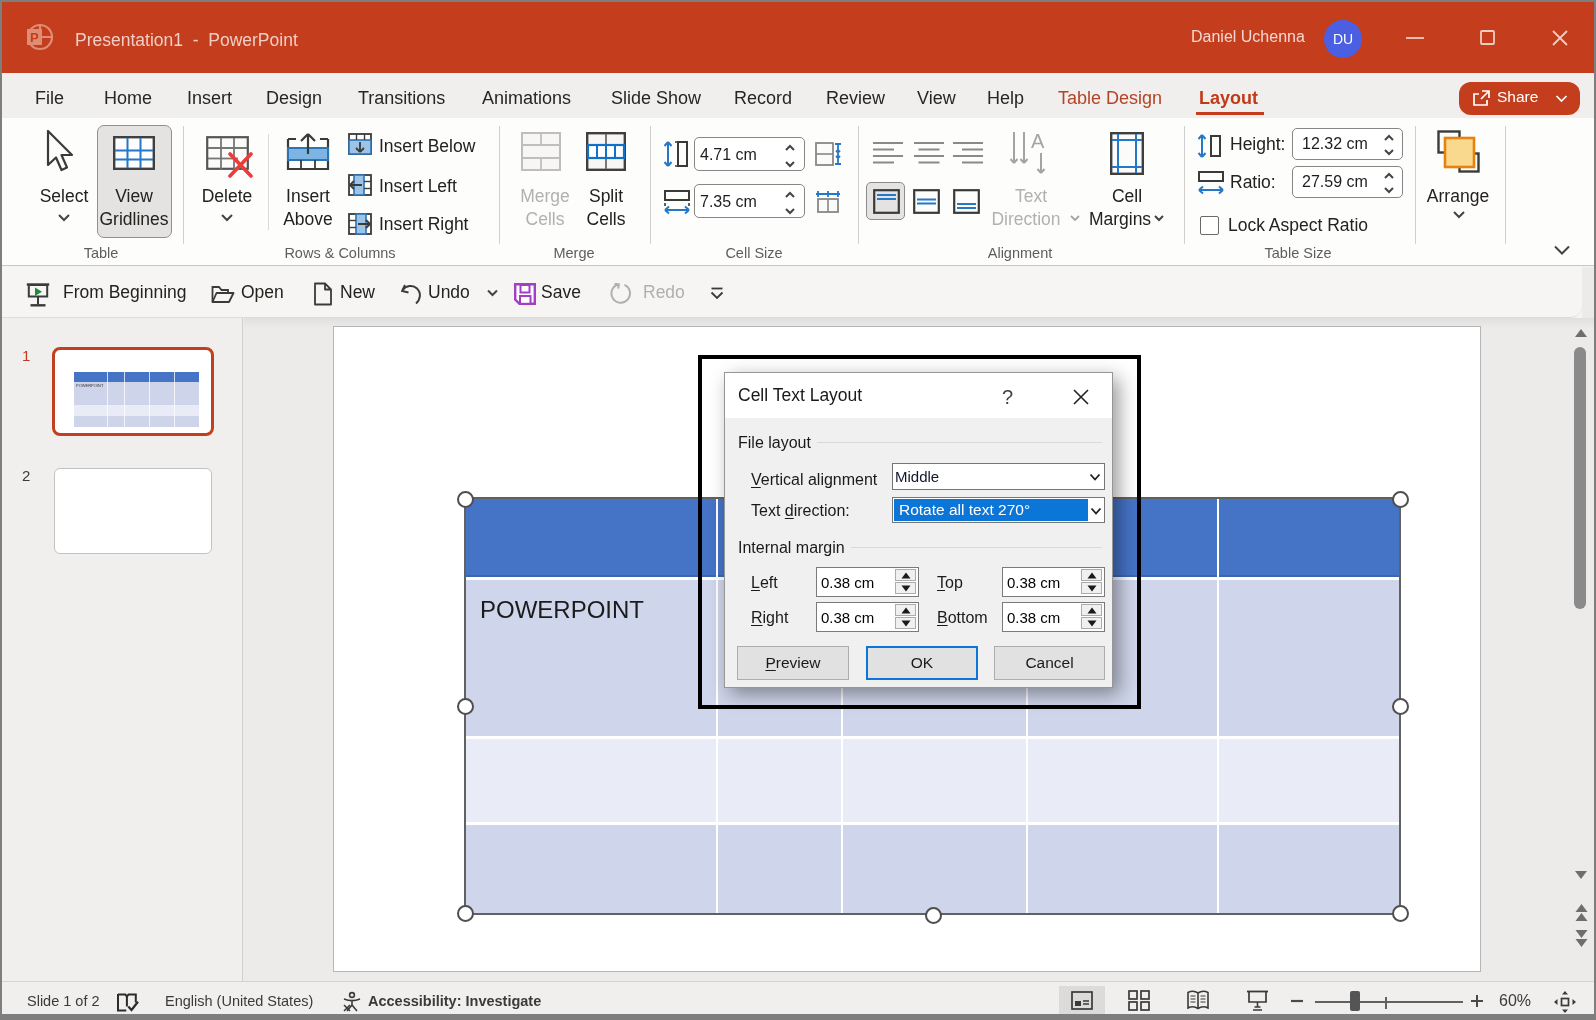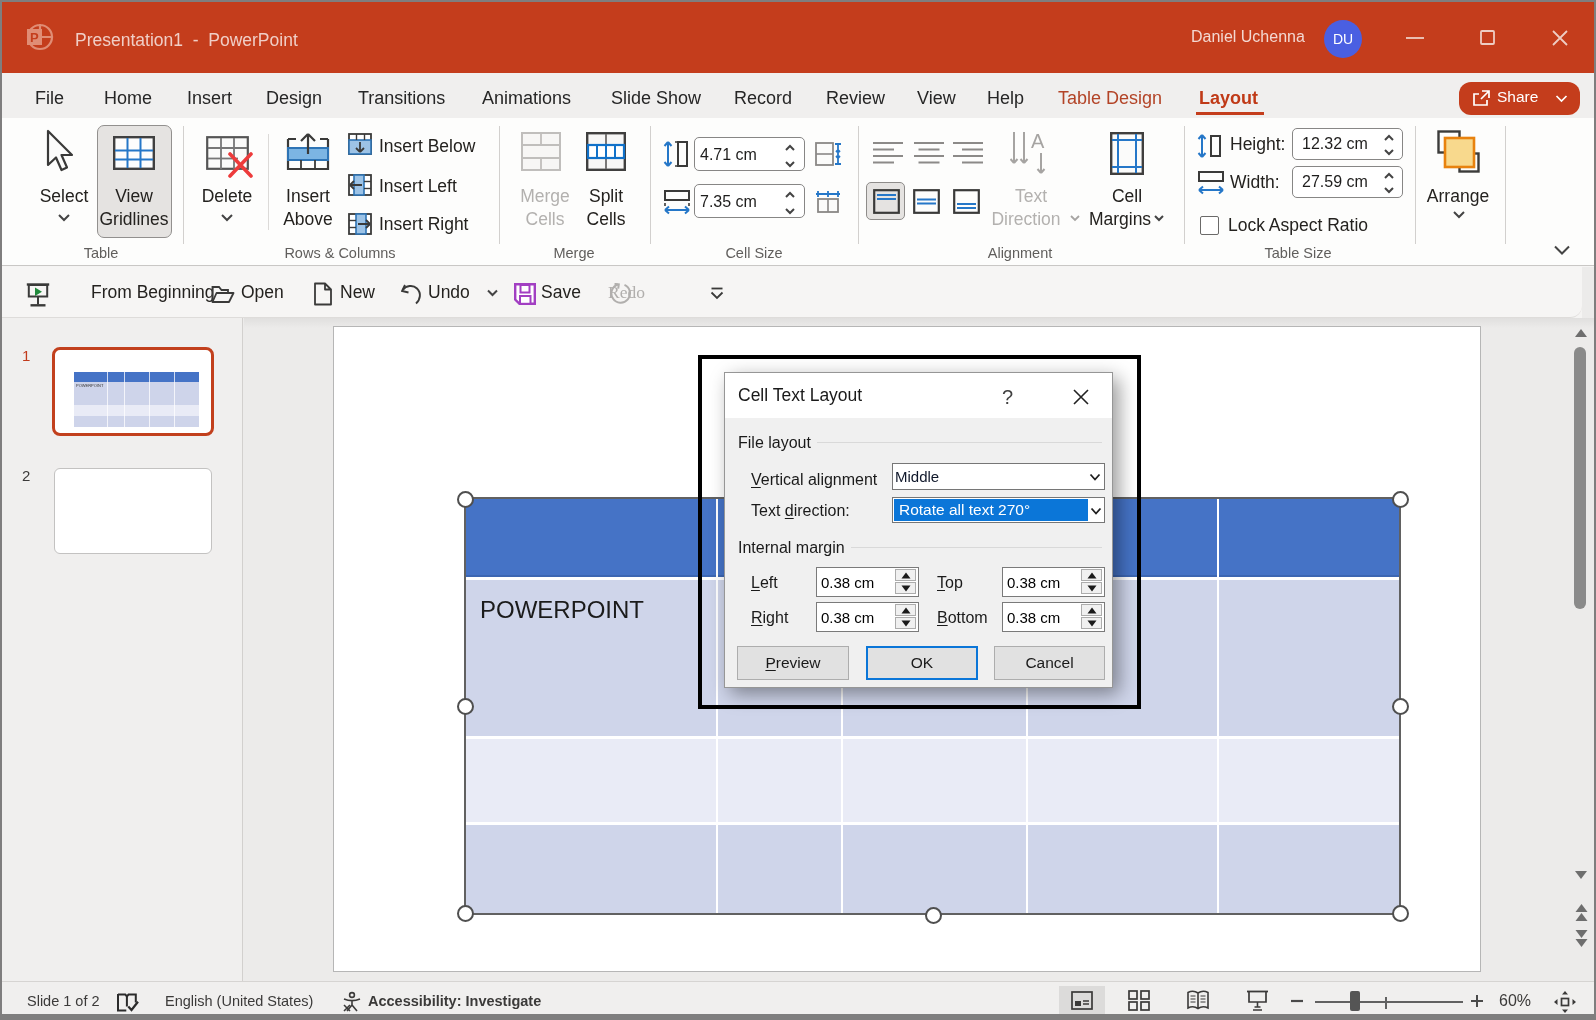--- a/index.html
+++ b/index.html
@@ -293,21 +293,21 @@
     <svg class="abs" style="left:1383px; top:16px;" width="12" height="8" viewBox="0 0 12 8">
         <path class="chev" d="M2 6 L6 2 L10 6"></path>
       </svg>
     <svg class="abs" style="left:1383px; top:30px;" width="12" height="8" viewBox="0 0 12 8">
         <path class="chev" d="M2 2 L6 6 L10 2"></path>
       </svg>
     <svg class="abs" style="left:1197px; top:52px;" width="28" height="26" viewBox="0 0 28 26">
       <rect x="2" y="2" width="24" height="9" fill="none" stroke="#3a3a39" stroke-width="2"></rect>
       <path d="M2 20 L26 20 M2 20 L6 16.5 M2 20 L6 23.5 M26 20 L22 16.5 M26 20 L22 23.5" fill="none" stroke="#2577c8" stroke-width="2"></path>
     </svg>
-    <div class="qat-label" style="left:1230px; top:54px; position:absolute;">Width:</div>
+    <div class="qat-label" style="left:1230px; top:54px; position:absolute;">Ratio:</div>
     <div class="abs" style="left:1292px; top:48px; width:111px; height:32px; background:#fff; border:1px solid #878685; border-radius:5px;"></div>
     <div class="abs" style="left:1302px; top:55px; font-size:16px; color:#1e1d1c;">27.59 cm</div>
     <svg class="abs" style="left:1383px; top:54px;" width="12" height="8" viewBox="0 0 12 8">
         <path class="chev" d="M2 6 L6 2 L10 6"></path>
       </svg>
     <svg class="abs" style="left:1383px; top:68px;" width="12" height="8" viewBox="0 0 12 8">
         <path class="chev" d="M2 2 L6 6 L10 2"></path>
       </svg>
     <div class="abs" style="left:1200px; top:98px; width:19px; height:19px; background:#fff; border:1.5px solid #6b6a69; border-radius:2px;"></div>
     <div class="qat-label" style="left:1228px; top:97px; position:absolute;">Lock Aspect Ratio</div>
@@ -328,21 +328,21 @@
   </div>
   <div id="qat-right"></div>
   <div id="qat">
     <svg class="abs" style="left:26px; top:16px;" width="24" height="25" viewBox="0 0 24 25">
       <path d="M0.8 1.5 L23.2 1.5" stroke="#3a3a39" stroke-width="2.4"></path>
       <rect x="2.8" y="2" width="18.4" height="11.5" fill="none" stroke="#3a3a39" stroke-width="2"></rect>
       <path d="M9 4.5 L16 8.7 L9 12.9 Z" fill="#218a3c"></path>
       <path d="M12 13.5 L12 21.5" stroke="#3a3a39" stroke-width="2"></path>
       <path d="M4.5 22.3 L19.5 22.3" stroke="#3a3a39" stroke-width="2.4"></path>
     </svg>
-    <div class="qat-label" style="left:63px;margin-left:28px;">From Beginning</div>
+    <div class="qat-label" style="left:63px;">From Beginning</div>
     <svg class="abs" style="left:211px; top:18px;" width="24" height="19" viewBox="0 0 24 19">
       <path d="M1.5 17 L1.5 2 L8 2 L10.5 5 L17 5 L17 8" fill="none" stroke="#3a3a39" stroke-width="1.8"></path>
       <path d="M1.5 17 L5.5 8 L22.5 8 L18 17 Z" fill="none" stroke="#3a3a39" stroke-width="1.8" stroke-linejoin="round"></path>
     </svg>
     <div class="qat-label" style="left:241px;">Open</div>
     <svg class="abs" style="left:313px; top:15px;" width="20" height="24" viewBox="0 0 20 24">
       <path d="M2 22.5 L2 1.5 L12 1.5 L18 7.5 L18 22.5 Z M12 1.5 L12 7.5 L18 7.5" fill="none" stroke="#3a3a39" stroke-width="1.8" stroke-linejoin="round"></path>
     </svg>
     <div class="qat-label" style="left:340px;">New</div>
     <svg class="abs" style="left:401px; top:17px;" width="22" height="21" viewBox="0 0 22 21">
@@ -356,21 +356,21 @@
     <svg class="abs" style="left:514px; top:16px;" width="22" height="22" viewBox="0 0 22 22">
       <path d="M1.2 1.2 L20.8 1.2 L20.8 20.8 L5.5 20.8 L1.2 16.5 Z" fill="#fff" stroke="#a23fc2" stroke-width="2.4"></path>
       <rect x="6.5" y="2" width="9" height="7.5" fill="#fff" stroke="#a23fc2" stroke-width="2"></rect>
       <rect x="6" y="13" width="10.5" height="7.8" fill="#fff" stroke="#a23fc2" stroke-width="2"></rect>
     </svg>
     <div class="qat-label" style="left:541px;">Save</div>
     <svg class="abs" style="left:610px; top:16px;" width="23" height="23" viewBox="0 0 23 23">
       <path d="M8 1.5 A9.3 9.3 0 1 0 14.5 1.9" fill="none" stroke="#b1afad" stroke-width="2"></path>
       <path d="M4.5 0.8 L8.8 1.4 L8.2 5.7" fill="none" stroke="#b1afad" stroke-width="2"></path>
     </svg>
-    <div class="qat-label" style="left:608px; color:#b1afad;font-family:Liberation Serif, serif;">Redo</div>
+    <div class="qat-label" style="left:643px; color:#b1afad;">Redo</div>
     <svg class="abs" style="left:709px; top:20px;" width="16" height="13" viewBox="0 0 16 13">
       <path d="M2.5 1.5 L13.5 1.5" stroke="#3a3a39" stroke-width="1.8"></path>
       <path d="M2.5 5.5 L8 11 L13.5 5.5" fill="none" stroke="#3a3a39" stroke-width="1.8"></path>
     </svg>
   </div>
   <div id="main">
     <div id="thumbs">
       <div class="abs" style="left:22px; top:29px; font-size:15px; color:#c13a1b;">1</div>
       <div class="abs" style="left:52px; top:29px; width:162px; height:89px; background:#fff; border:3.5px solid #c2401d; border-radius:8px;"></div>
       <div class="abs" style="left:74px; top:54px; width:125px; height:55px;">

